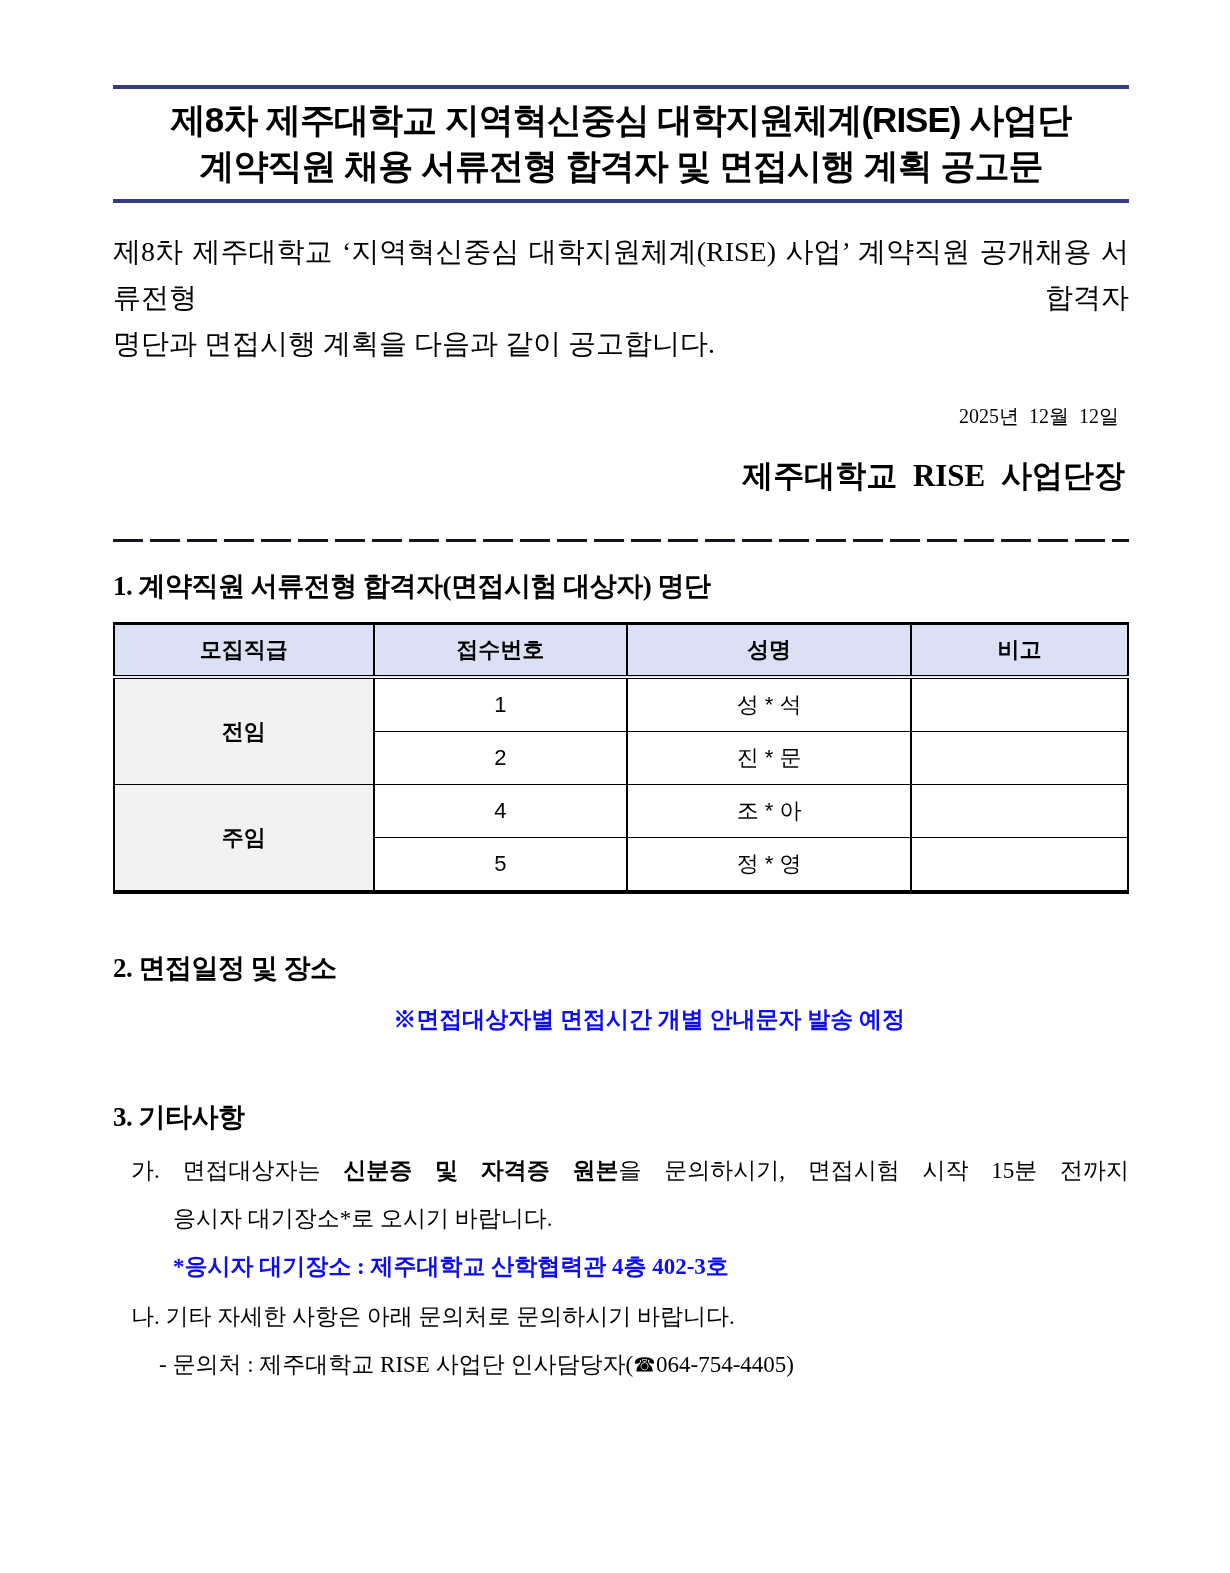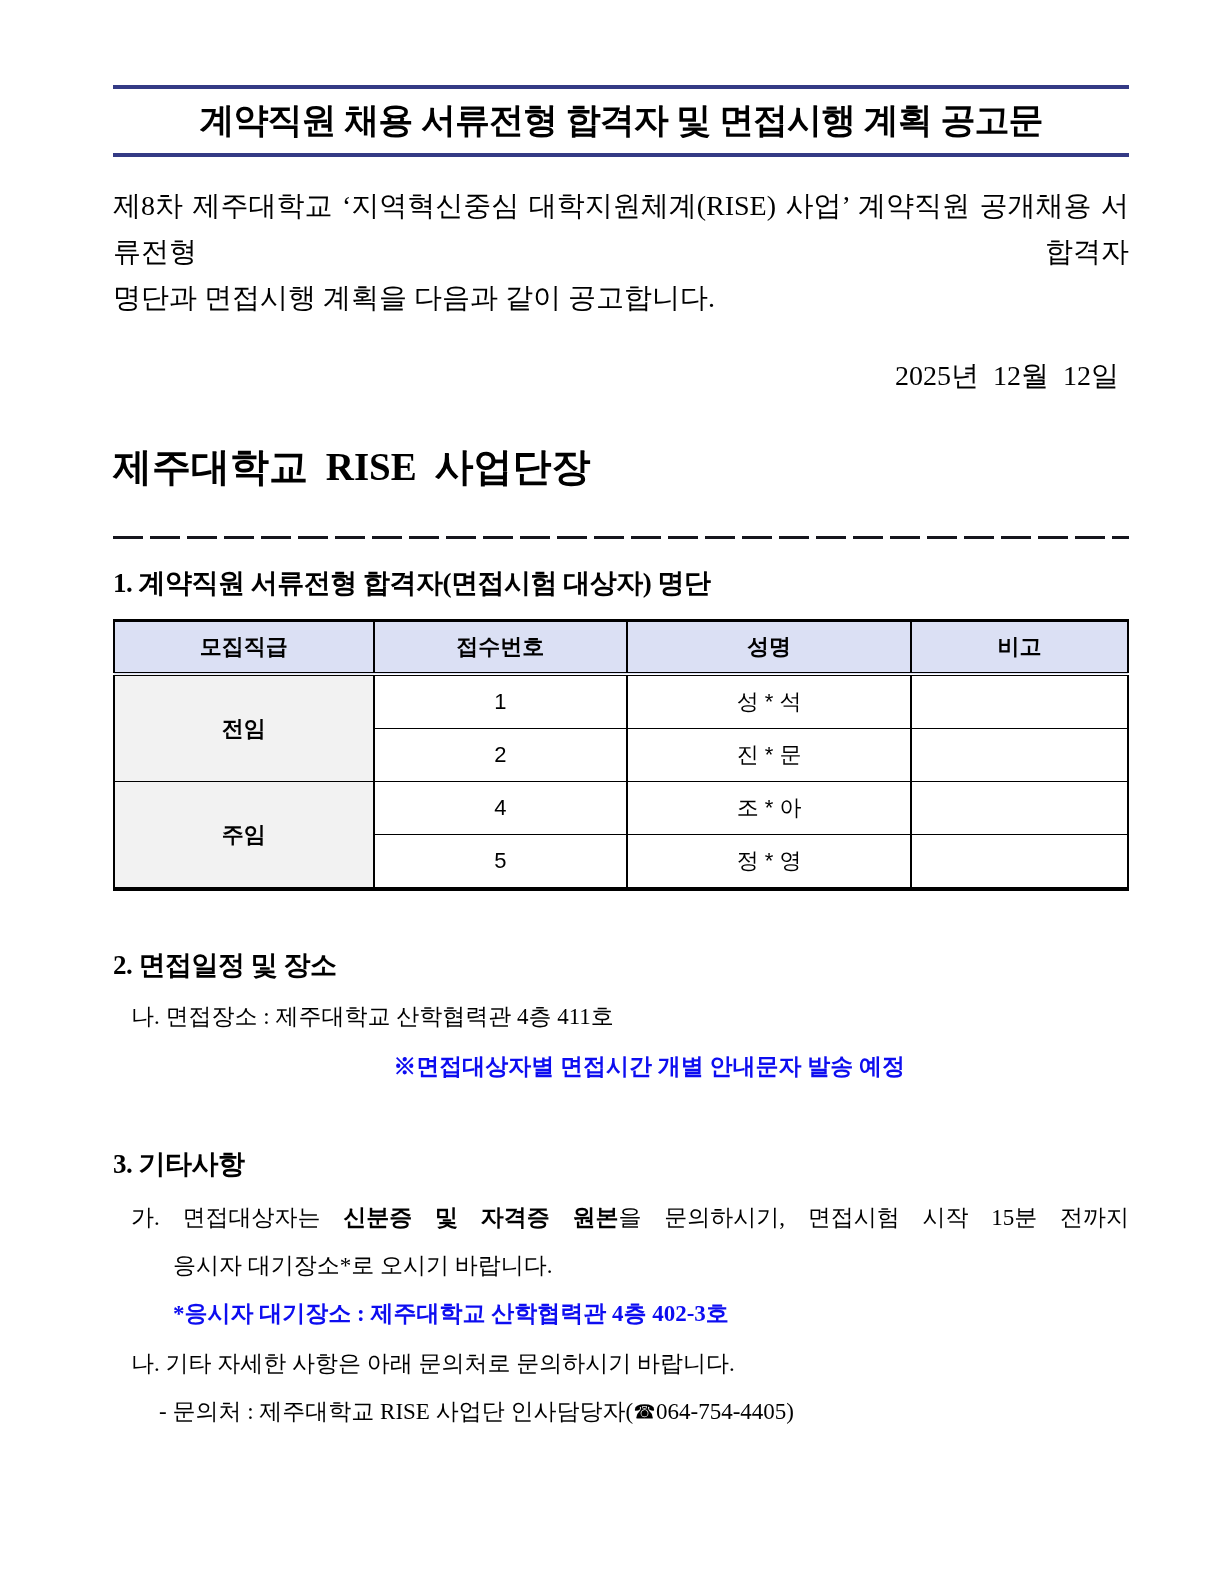--- a/index.html
+++ b/index.html
@@ -34,28 +34,29 @@
   }
 
   
   .intro { margin-top: 26px; font-size: 28px; line-height: 46px; }
   .intro-line1 { text-align: justify; text-align-last: justify; }
   .intro-line2 { text-align: left; }
 
   .date-line {
     margin-top: 36px;
     text-align: right;
-    font-size: 28px;
+    font-size: 20px;
     white-space: pre;
     padding-right: 10px;
   }
 
   .signature-line {
-    margin-top: 45px;
-    font-size: 39px;
+    margin-top: 25px;
+    text-align: right;
+    font-size: 31px;
     font-weight: bold;
     padding-right: 4px;
     word-spacing: 8px;
   }
 
   .dashed-rule {
     margin-top: 42px;
     height: 3px;
     background: repeating-linear-gradient(to right, #15151d 0px, #15151d 30px, transparent 30px, transparent 37px);
   }
@@ -127,20 +128,21 @@
   .indent-contact { margin-left: 46px; }
   .justify-line { text-align: justify; text-align-last: justify; }
 </style>
 </head>
 <body>
 
 <div class="page">
   <div class="content">
 
     <div class="title-block">
+      <div>제8차 제주대학교 지역혁신중심 대학지원체계(RISE) 사업단</div>
       <div>계약직원 채용 서류전형 합격자 및 면접시행 계획 공고문</div>
     </div>
 
     <div class="intro">
       <div class="intro-line1">제8차 제주대학교 ‘지역혁신중심 대학지원체계(RISE) 사업’ 계약직원 공개채용 서류전형 합격자</div>
       <div class="intro-line2">명단과 면접시행 계획을 다음과 같이 공고합니다.</div>
     </div>
 
     <div class="date-line">2025년  12월  12일</div>
 
@@ -188,21 +190,20 @@
             <td>5</td>
             <td>정 * 영</td>
             <td></td>
           </tr>
         </tbody>
       </table>
     </div>
 
     <div class="sec-heading h2">2. 면접일정 및 장소</div>
 
-    <div class="sec-item mt18">나. 면접장소 : 제주대학교 산학협력관 4층 411호</div>
     <div class="sec-item mt18 indent-note blue">※면접대상자별 면접시간 개별 안내문자 발송 예정</div>
 
     <div class="sec-heading h3">3. 기타사항</div>
 
     <div class="sec-item mt20 justify-line">
       <span>가. 면접대상자는 </span><span class="bold">신분증 및 자격증 원본</span><span>을 문의하시기, 면접시험 시작 15분 전까지</span>
     </div>
     <div class="sec-item mt16 indent-wrap">응시자 대기장소*로 오시기 바랍니다.</div>
     <div class="sec-item mt16 indent-wrap blue">*응시자 대기장소 : 제주대학교 산학협력관 4층 402-3호</div>
     <div class="sec-item mt18">나. 기타 자세한 사항은 아래 문의처로 문의하시기 바랍니다.</div>

